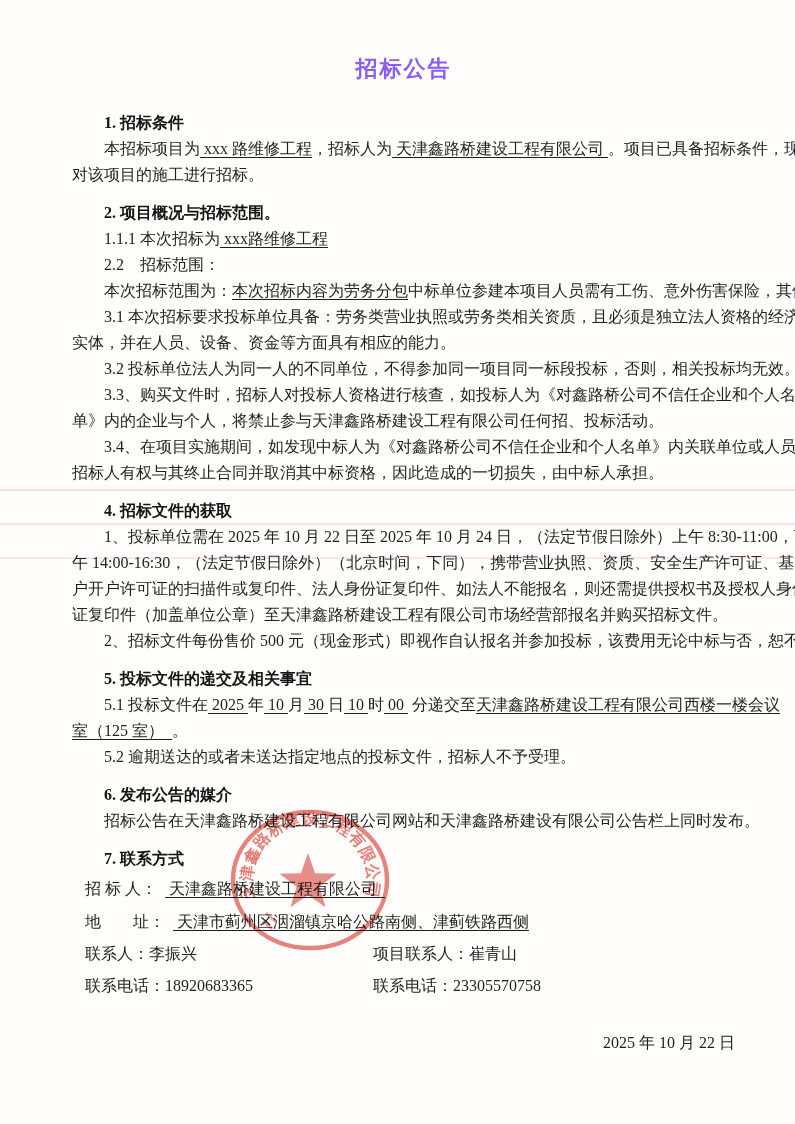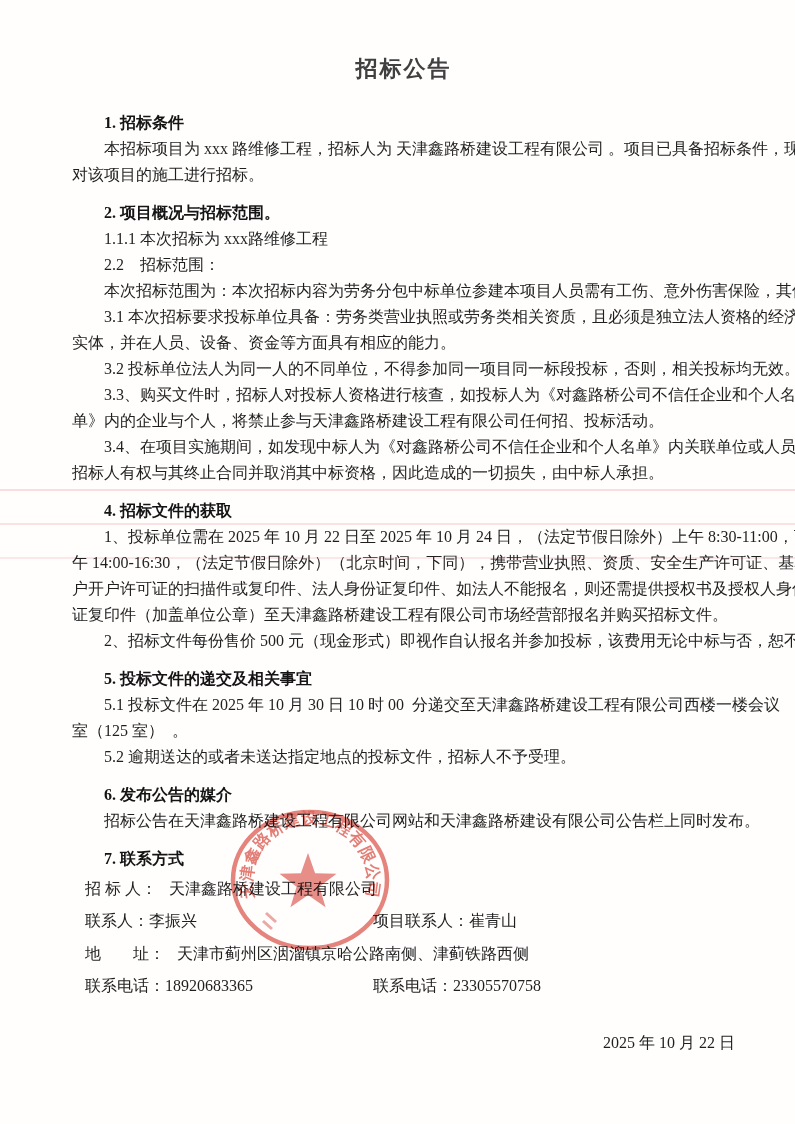--- a/index.html
+++ b/index.html
@@ -4,31 +4,31 @@
 <style>
   html,body{margin:0;padding:0;}
   body{
     width:795px;height:1124px;background:#ffffff;position:relative;overflow:hidden;
     font-family:"Liberation Serif","DejaVu Serif",serif;color:#1f1f1f;
   }
   .page{position:absolute;inset:0;background:#fffefd;}
   .content{position:absolute;left:72px;top:52px;width:663px;}
   .doc-title{
     text-align:center;font-size:22px;font-weight:bold;height:34px;line-height:34px;
-    margin:0 0 24px 0;letter-spacing:2px;color:#404040;
+    margin:0 0 24px 0;letter-spacing:2px;color:#8b5cf6;
   }
   .line{min-height:26px;line-height:26px;font-size:16px;white-space:nowrap;}
   .line.h{font-weight:bold;padding-left:32px;margin-top:12px;color:#141414;}
   .line.pi{padding-left:32px;}
   .line.pc{padding-left:0;}
   .line.sign{padding-left:13px;height:33px;line-height:33px;}
   .line.sign:first-of-type{margin-top:2px;}
   .line.pair{padding-left:13px;height:32px;line-height:32px;position:relative;}
   .pair-right{position:absolute;left:301px;top:0;}
-  .u{text-underline-offset:3px;text-decoration-thickness:1px;}
+  .u{text-decoration:underline;text-underline-offset:3px;text-decoration-thickness:1px;}
   .date-line{
     text-align:right;margin-top:28px;font-size:16px;height:26px;line-height:26px;
     padding-right:0px;
   }
   
   .scan-line{position:absolute;left:0;width:795px;height:2px;pointer-events:none;}
   .scan-line.a{top:489px;background:rgba(238,160,172,0.35);}
   .scan-line.b{top:523px;background:rgba(238,160,172,0.30);}
   .scan-line.c{top:557px;background:rgba(238,160,172,0.25);}
   
@@ -70,22 +70,22 @@
         <div class="line pc"><span>证复印件（加盖单位公章）至天津鑫路桥建设工程有限公司市场经营部报名并购买招标文件。</span></div>
         <div class="line pi"><span>2、招标文件每份售价 500 元（现金形式）即视作自认报名并参加投标，该费用无论中标与否，恕不</span></div>
         <div class="line h"><span>5. 投标文件的递交及相关事宜</span></div>
         <div class="line pi"><span>5.1 投标文件在</span><span class="u">&nbsp;2025&nbsp;</span><span>年</span><span class="u">&nbsp;10&nbsp;</span><span>月</span><span class="u">&nbsp;30&nbsp;</span><span>日</span><span class="u">&nbsp;10&nbsp;</span><span>时</span><span class="u">&nbsp;00&nbsp;</span><span> 分递交至</span><span class="u">天津鑫路桥建设工程有限公司西楼一楼会议</span></div>
         <div class="line pc"><span class="u">室（125&nbsp;室）&nbsp;&nbsp;</span><span>。</span></div>
         <div class="line pi"><span>5.2 逾期送达的或者未送达指定地点的投标文件，招标人不予受理。</span></div>
         <div class="line h"><span>6. 发布公告的媒介</span></div>
         <div class="line pi"><span>招标公告在天津鑫路桥建设工程有限公司网站和天津鑫路桥建设有限公司公告栏上同时发布。</span></div>
         <div class="line h"><span>7. 联系方式</span></div>
         <div class="line sign"><span>招 标 人：&nbsp;&nbsp;</span><span class="u">&nbsp;天津鑫路桥建设工程有限公司&nbsp;&nbsp;</span></div>
+        <div class="line sign"><span>地　　址：&nbsp;&nbsp;</span><span class="u">&nbsp;天津市蓟州区洇溜镇京哈公路南侧、津蓟铁路西侧</span></div>
         <div class="line pair"><span>联系人：李振兴</span><span class="pair-right">项目联系人：崔青山</span></div>
-        <div class="line sign"><span>地　　址：&nbsp;&nbsp;</span><span class="u">&nbsp;天津市蓟州区洇溜镇京哈公路南侧、津蓟铁路西侧</span></div>
         <div class="line pair"><span>联系电话：18920683365</span><span class="pair-right">联系电话：23305570758</span></div>
       </div>
     <div class="date-line">2025 年 10 月 22 日</div>
   </div>
 
   <svg class="seal" viewBox="0 0 164 150" xmlns="http://www.w3.org/2000/svg">
     <defs>
       <path id="sealArc" d="M 27,95 A 58,58 0 1 1 137,95" fill="none"></path>
     </defs>
     <ellipse cx="82" cy="75" rx="77" ry="68" fill="none" stroke="#d6463b" stroke-width="4.5" opacity="0.78"></ellipse>

